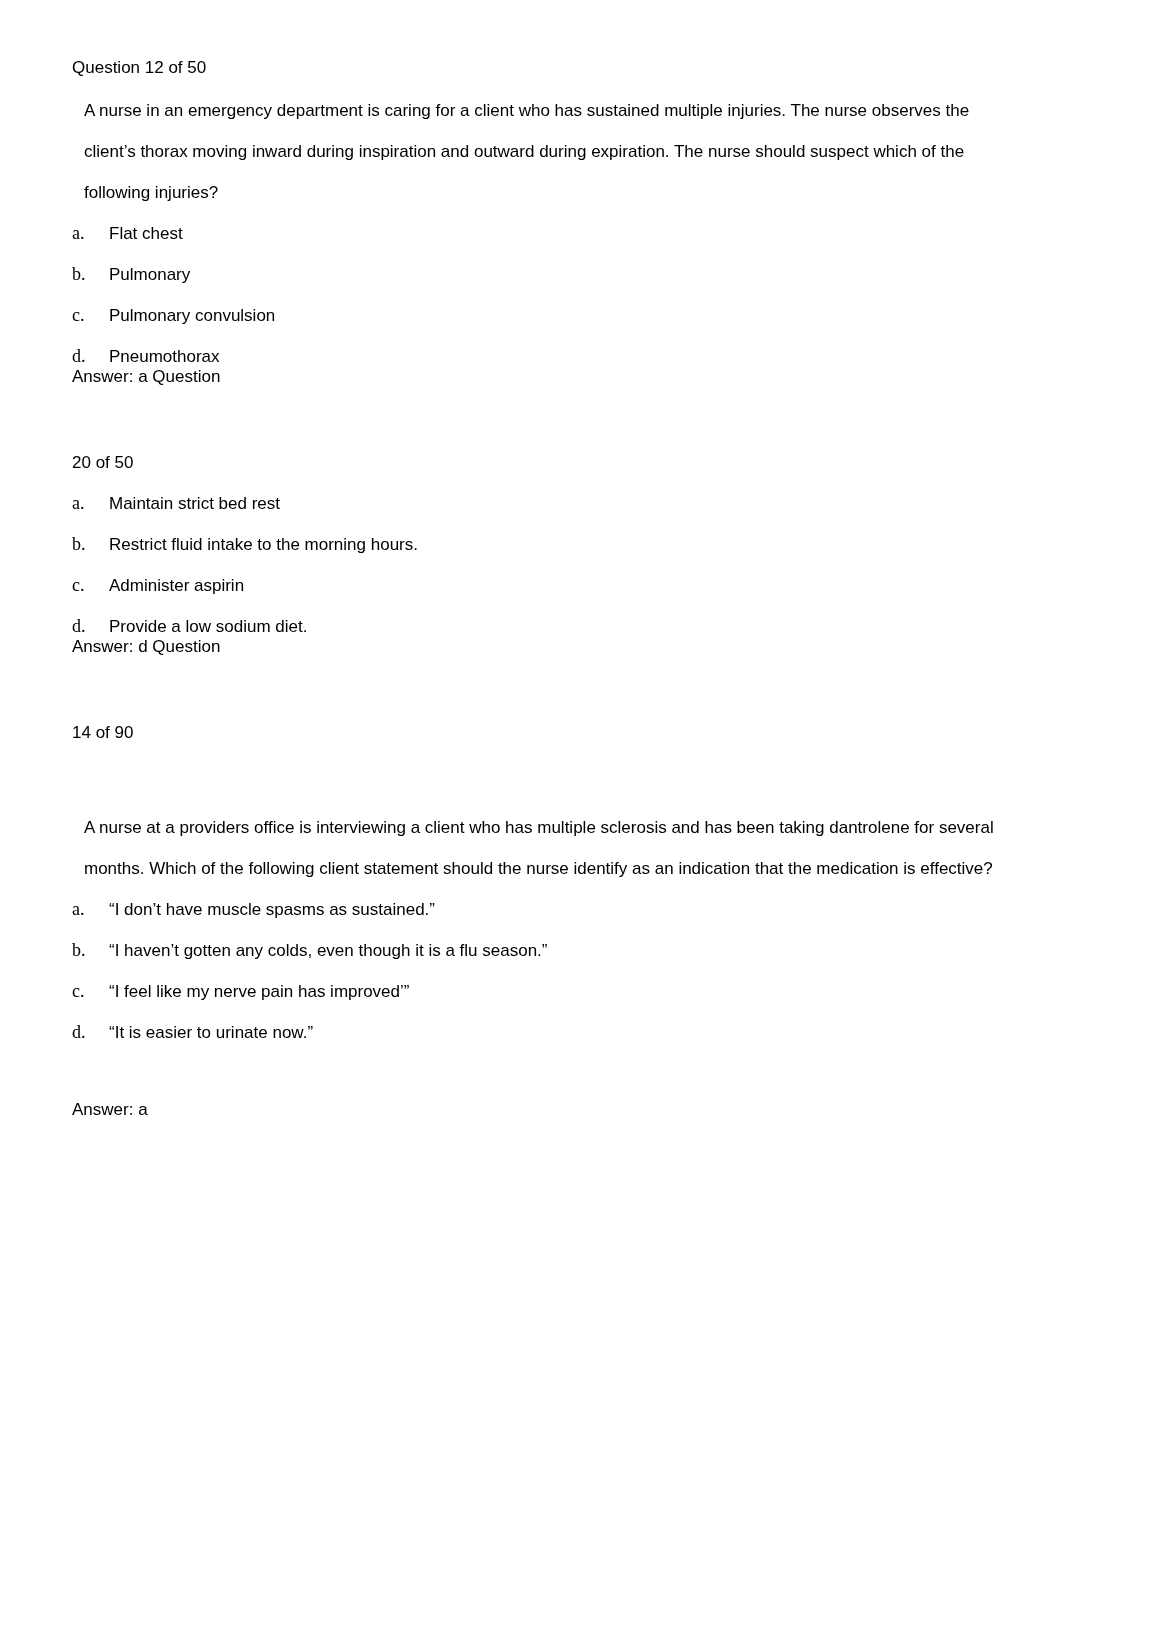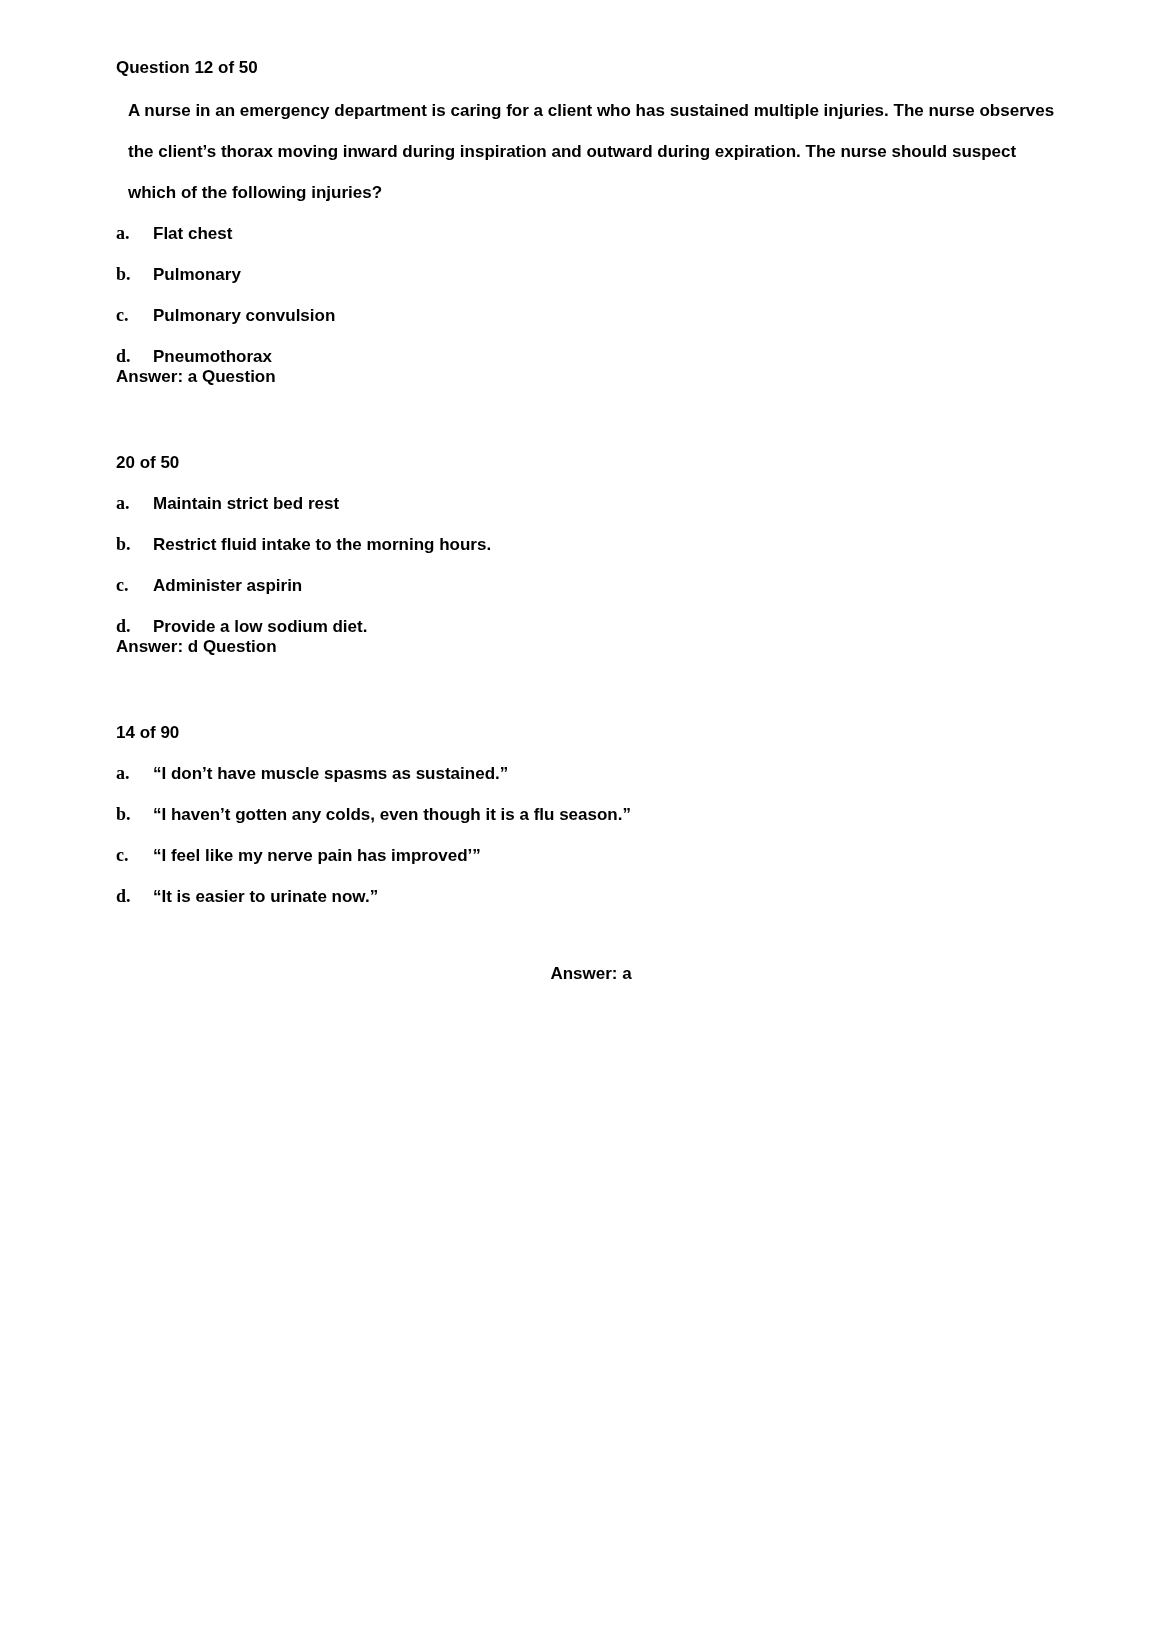--- a/index.html
+++ b/index.html
@@ -10,23 +10,22 @@
   body {
     width: 1159px;
     height: 1638px;
     font-family: "Liberation Sans", sans-serif;
     font-size: 17px;
     color: #000000;
     overflow: hidden;
   }
   .page {
     box-sizing: border-box;
-    padding: 47px 0 0 116px;
+    padding: 47px 0 0 72px;
     width: 1018px;
-    font-weight: bold;
   }
   .content {
     width: 950px;
   }
   .q-header {
     line-height: 41px;
   }
   .q-body {
     margin: 2px 0 0 12px;
     line-height: 41px;
@@ -54,21 +53,20 @@
   .section-3 .q-header {
     margin-top: 52px;
   }
   .section-2 .q-body,
   .section-3 .q-body {
     margin-top: 54px;
   }
   .final-answer {
     line-height: 41px;
     margin-top: 36px;
-    text-align: center;
   }
 </style>
 </head>
 <body>
 
 <div class="page">
   <div class="content">
 
     <section class="section-1">
       <div class="q-header">Question 12 of 50</div>
@@ -112,20 +110,21 @@
         <div class="option">
           <span class="letter">d.</span>
           <span class="opt-text">Provide a low sodium diet.</span>
         </div>
       </div>
       <div class="answer">Answer: d Question</div>
     </section>
 
     <section class="section-3">
       <div class="q-header">14 of 90</div>
+      <p class="q-body">A nurse at a providers office is interviewing a client who has multiple sclerosis and has been taking dantrolene for several months. Which of the following client statement should the nurse identify as an indication that the medication is effective?</p>
       <div class="options">
         <div class="option">
           <span class="letter">a.</span>
           <span class="opt-text">“I don’t have muscle spasms as sustained.”</span>
         </div>
         <div class="option">
           <span class="letter">b.</span>
           <span class="opt-text">“I haven’t gotten any colds, even though it is a flu season.”</span>
         </div>
         <div class="option">

